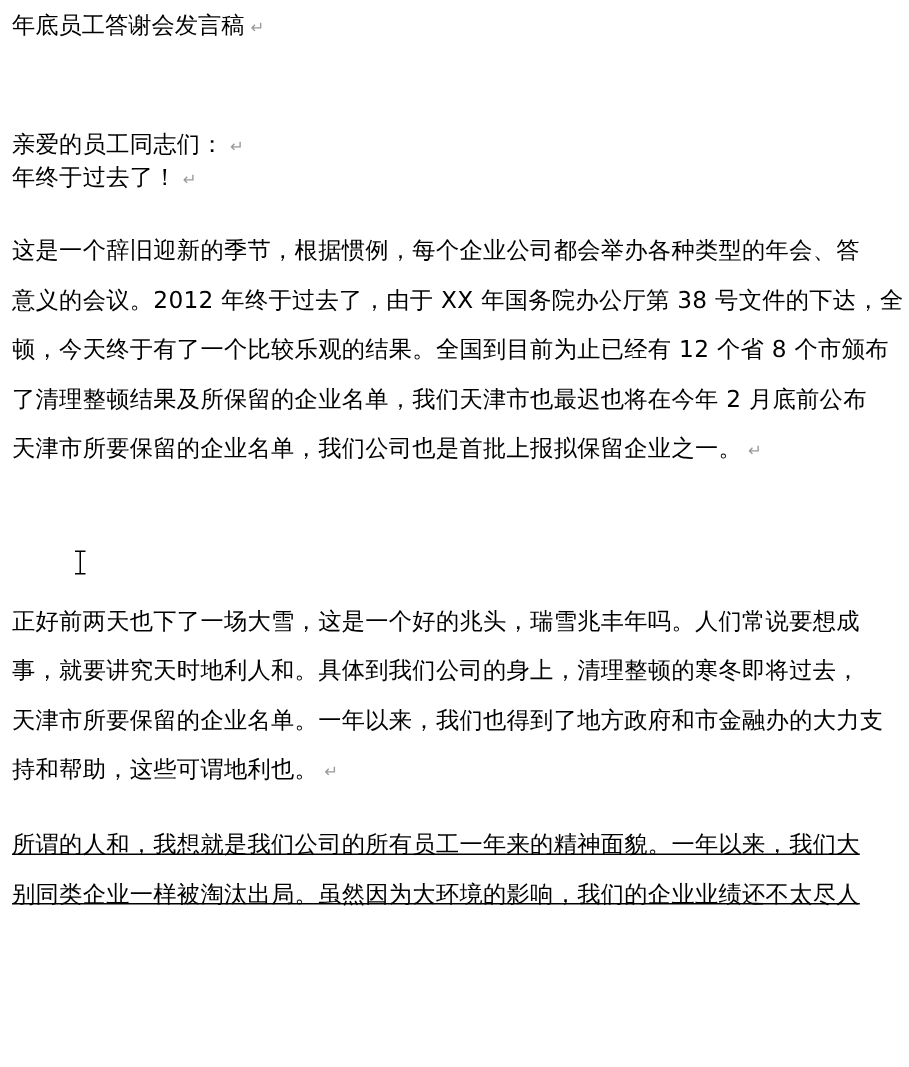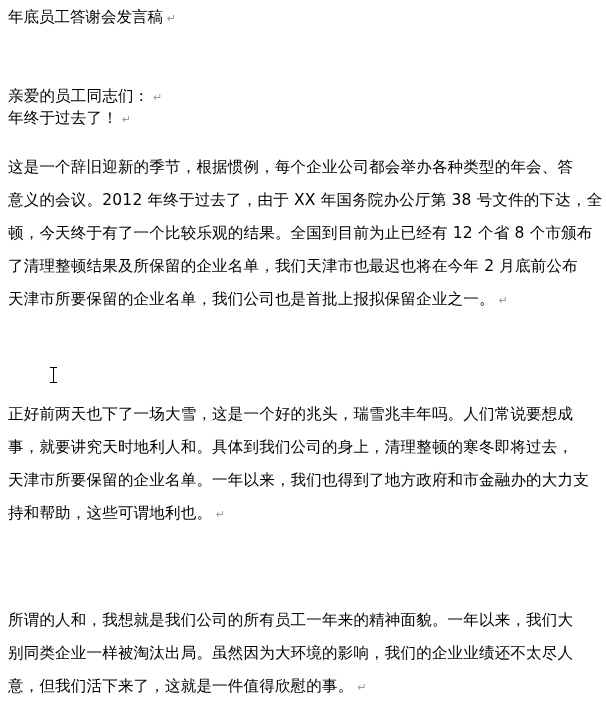--- a/index.html
+++ b/index.html
@@ -89,24 +89,23 @@
     <span class="line"><span>天津市所要保留的企业名单，我们公司也是首批上报拟保留企业之一。</span><span class="mark">↵</span></span>
   </div>
 
   <div class="para" style="top:398px;">
     <span class="line">正好前两天也下了一场大雪，这是一个好的兆头，瑞雪兆丰年吗。人们常说要想成</span>
     <span class="line">事，就要讲究天时地利人和。具体到我们公司的身上，清理整顿的寒冬即将过去，</span>
     <span class="line">天津市所要保留的企业名单。一年以来，我们也得到了地方政府和市金融办的大力支</span>
     <span class="line"><span>持和帮助，这些可谓地利也。</span><span class="mark">↵</span></span>
   </div>
 
-  <div class="para" style="top:604px;">
+  <div class="para" style="top:547px;text-decoration:underline;">
     <span class="line">所谓的人和，我想就是我们公司的所有员工一年来的精神面貌。一年以来，我们大</span>
     <span class="line">别同类企业一样被淘汰出局。虽然因为大环境的影响，我们的企业业绩还不太尽人</span>
-    <span class="line"><span>意，但我们活下来了，这就是一件值得欣慰的事。</span><span class="mark">↵</span></span>
   </div>
 
 </div>
 
 <div class="cursor">
   <div class="t"></div>
     <div class="v"></div>
     <div class="b"></div>
 </div>
 

